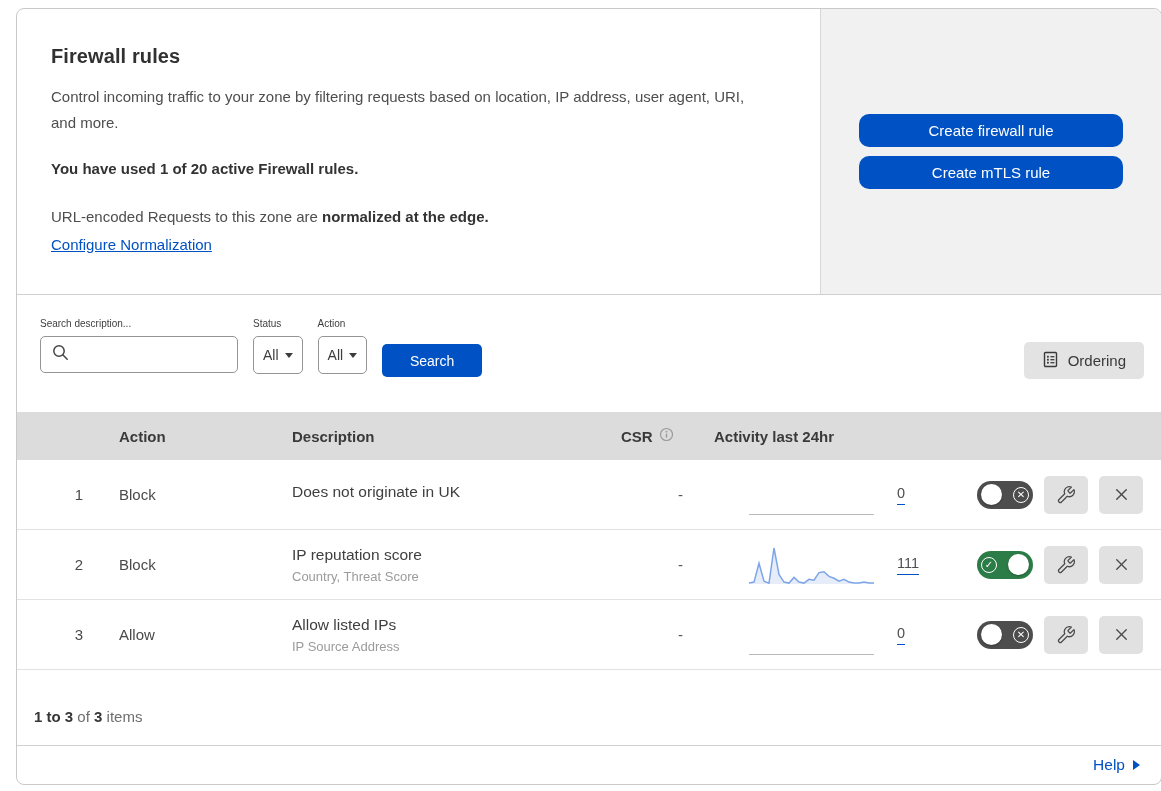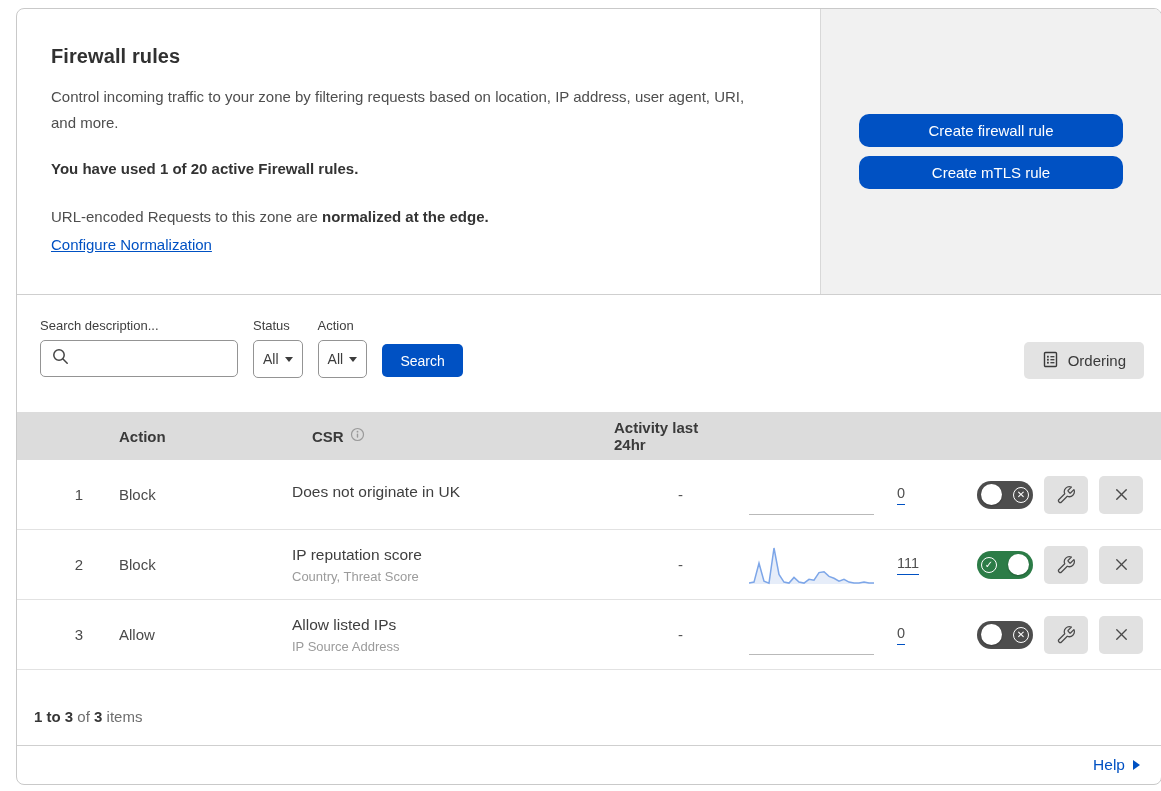--- a/index.html
+++ b/index.html
@@ -20,29 +20,29 @@
   .hero-norm b { color:#333; }
   .hero-link { display:inline-block; margin-top:1px; color:#0051c3; text-decoration:underline; font-size:15px; cursor:pointer; }
   .hero-right { flex:1; background:#f1f1f1; border-left:1px solid #d8d8d8;
     display:flex; flex-direction:column; align-items:center; justify-content:center; gap:9px; }
   .btn-primary { width:264px; height:33px; background:#0051c3; color:#fff; border:none;
     border-radius:10px; font-size:15px; font-family:inherit; cursor:pointer; }
 
   
   .filterbar { height:117px; display:flex; align-items:flex-start; padding:23px 17px 0 23px; flex:0 0 auto; }
   .fgroup { display:flex; flex-direction:column; margin-right:15px; }
-  .flabel { font-size:13px; color:#3e3e3e; margin-bottom:7px; }
+  .flabel { font-size:10px; color:#3e3e3e; margin-bottom:7px; }
   .search-box { width:198px; height:37px; border:1px solid #949494; border-radius:5px;
     display:flex; align-items:center; padding-left:11px; background:#fff; }
   .search-box input { border:none; outline:none; flex:1; height:100%; font-size:14px; font-family:inherit; background:transparent; margin-left:8px; }
   .dropdown { height:37px; min-width:48px; border:1px solid #949494; border-radius:5px; background:#fff;
     display:flex; align-items:center; justify-content:center; gap:6px; font-size:14px; color:#3c3c3c;
     font-family:inherit; padding:18px 9px; cursor:pointer; }
   .caret { width:0; height:0; border-left:4px solid transparent; border-right:4px solid transparent; border-top:5px solid #3c3c3c; }
-  .btn-search { margin-top:26px; width:81px; height:33px; background:#0051c3; color:#fff; border:none;
+  .btn-search { margin-top:26px; width:100px; height:33px; background:#0051c3; color:#fff; border:none;
     border-radius:5px; font-size:14px; font-family:inherit; cursor:pointer; align-self:flex-start; }
   .btn-ordering { margin-left:auto; margin-top:24px; height:37px; padding:0 18px; background:#e3e3e3; border:none;
     border-radius:5px; font-size:15px; color:#3a3a3a; font-family:inherit; display:flex; align-items:center; gap:9px; cursor:pointer; }
 
   
   .rgrid { display:grid; grid-template-columns:100px 173px 309px 100px 228px 1fr; align-items:center; }
   .thead { height:48px; background:#dcdcdc; font-size:15px; font-weight:700; color:#3a3a3a; flex:0 0 auto; }
   .th-action { padding-left:2px; }
   .th-desc { padding-left:2px; }
   .th-csr { padding-left:22px; display:flex; align-items:center; gap:6px; }
@@ -140,20 +140,21 @@
             <line x1="8.4" y1="11.7" x2="12.4" y2="11.7" stroke="#3a3a3a" stroke-width="1.3"></line>
           </svg>
       </span>
       <span>Ordering</span>
     </button>
   </div>
 
   <div class="thead rgrid">
     <div></div>
     <div class="th-action">Action</div>
+    <div class="th-desc">Description</div>
     <div class="th-csr">
       <span>CSR</span>
       <span>
         <svg width="15" height="15" viewBox="0 0 15 15">
             <circle cx="7.5" cy="7.5" r="6" fill="none" stroke="#9a9a9a" stroke-width="1.2"></circle>
             <circle cx="7.5" cy="4.7" r="0.9" fill="#9a9a9a"></circle>
             <rect x="6.8" y="6.4" width="1.4" height="4.4" rx="0.7" fill="#9a9a9a"></rect>
           </svg>
       </span>
     </div>

